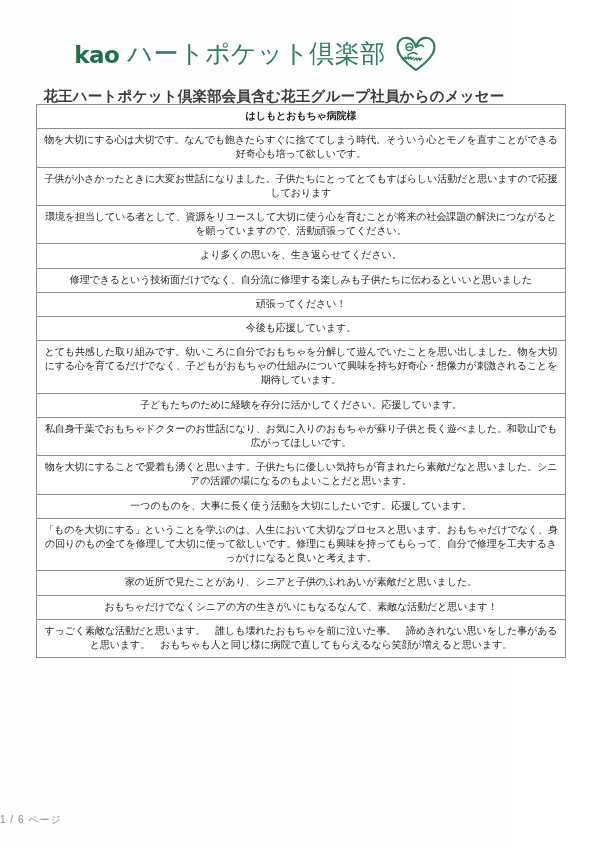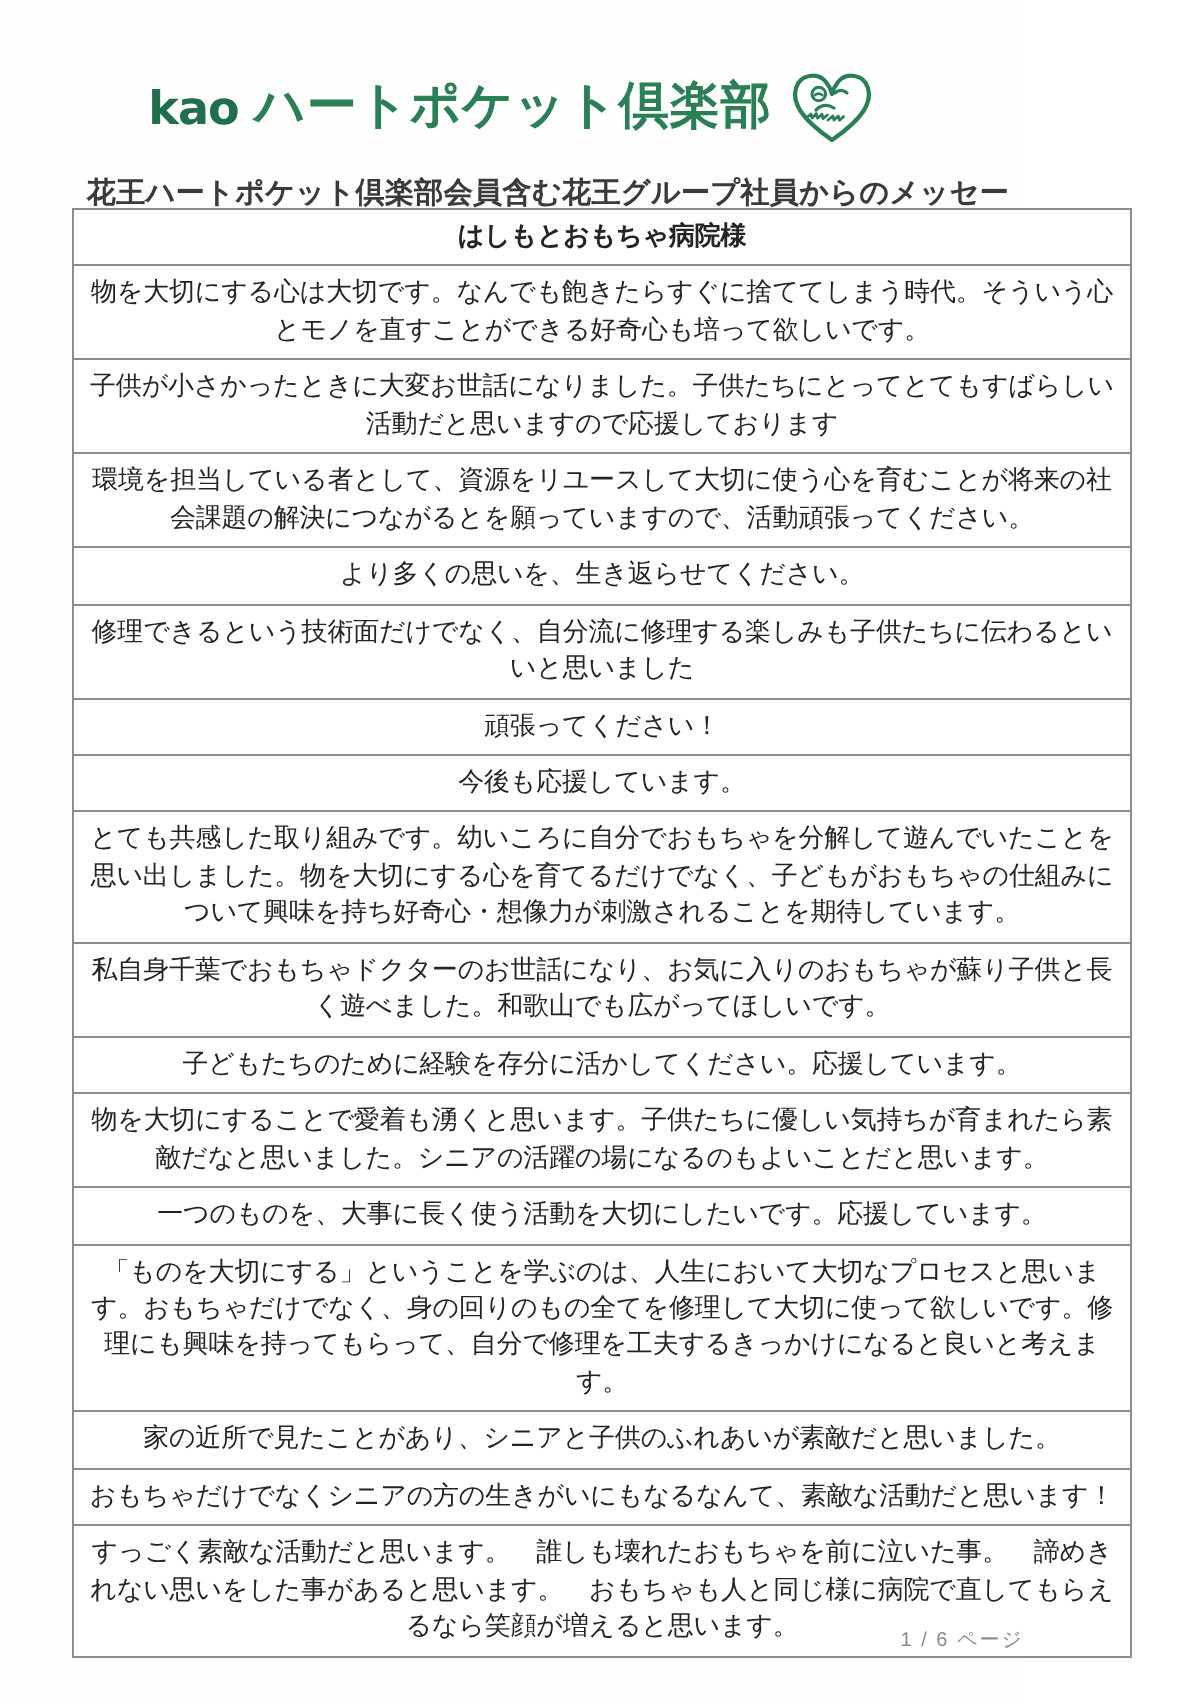--- a/index.html
+++ b/index.html
@@ -39,21 +39,21 @@
     font-size: 23px;
     font-weight: 700;
     color: #1f6f4a;
     letter-spacing: -0.5px;
     line-height: 1;
     position: relative;
     top: 2px;
   }
   .logo-title {
     font-size: 25px;
-    font-weight: 700;
+    font-weight: 400;
     color: #2a7f55;
     letter-spacing: 0.5px;
     line-height: 1;
   }
   .heart-mark {
     width: 44px;
     height: 38px;
     display: block;
   }
 
@@ -76,21 +76,21 @@
     width: 530px;
   }
   table.msg-table {
     border-collapse: collapse;
     width: 100%;
     table-layout: fixed;
   }
   table.msg-table td {
     border: 1px solid #8d8d8d;
     padding: 4px 5px 5px 5px;
-    font-size: 13px;
+    font-size: 10px;
     line-height: 1.42;
     vertical-align: top;
     color: #242424;
     letter-spacing: -0.1px;
     background: #ffffff;
     text-align: center;
   }
   td.org-header {
     background: #e3efc9;
     text-align: center;
@@ -101,21 +101,21 @@
     letter-spacing: 0.5px;
     border: 1px solid #6f8f55;
   }
 
   
   .footer {
     position: absolute;
     left: 0;
     right: 0;
     bottom: 22px;
-    text-align: right;
+    text-align: left;
     font-size: 10px;
     color: #8a8a8a;
     letter-spacing: 1px;
   }
 </style>
 </head>
 <body>
 
 <div class="page">
 
@@ -161,24 +161,24 @@
         <tr>
             <td>頑張ってください！</td>
           </tr>
         <tr>
             <td>今後も応援しています。</td>
           </tr>
         <tr>
             <td>とても共感した取り組みです。幼いころに自分でおもちゃを分解して遊んでいたことを思い出しました。物を大切にする心を育てるだけでなく、子どもがおもちゃの仕組みについて興味を持ち好奇心・想像力が刺激されることを期待しています。</td>
           </tr>
         <tr>
+            <td>子どもたちのために経験を存分に活かしてください。応援しています。</td>
+          </tr>
+        <tr>
             <td>私自身千葉でおもちゃドクターのお世話になり、お気に入りのおもちゃが蘇り子供と長く遊べました。和歌山でも広がってほしいです。</td>
-          </tr>
-        <tr>
-            <td>子どもたちのために経験を存分に活かしてください。応援しています。</td>
           </tr>
         <tr>
             <td>物を大切にすることで愛着も湧くと思います。子供たちに優しい気持ちが育まれたら素敵だなと思いました。シニアの活躍の場になるのもよいことだと思います。</td>
           </tr>
         <tr>
             <td>一つのものを、大事に長く使う活動を大切にしたいです。応援しています。</td>
           </tr>
         <tr>
             <td>「ものを大切にする」ということを学ぶのは、人生において大切なプロセスと思います。おもちゃだけでなく、身の回りのもの全てを修理して大切に使って欲しいです。修理にも興味を持ってもらって、自分で修理を工夫するきっかけになると良いと考えます。</td>
           </tr>

